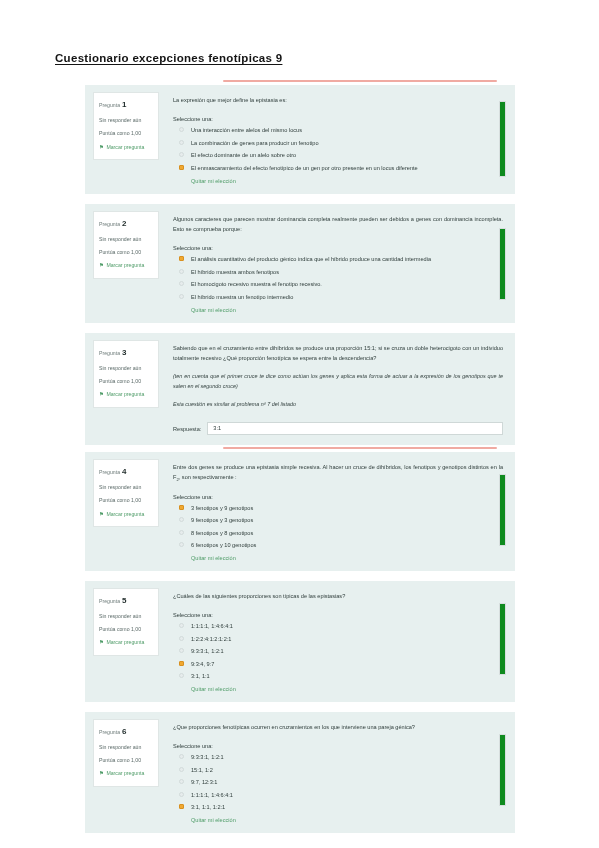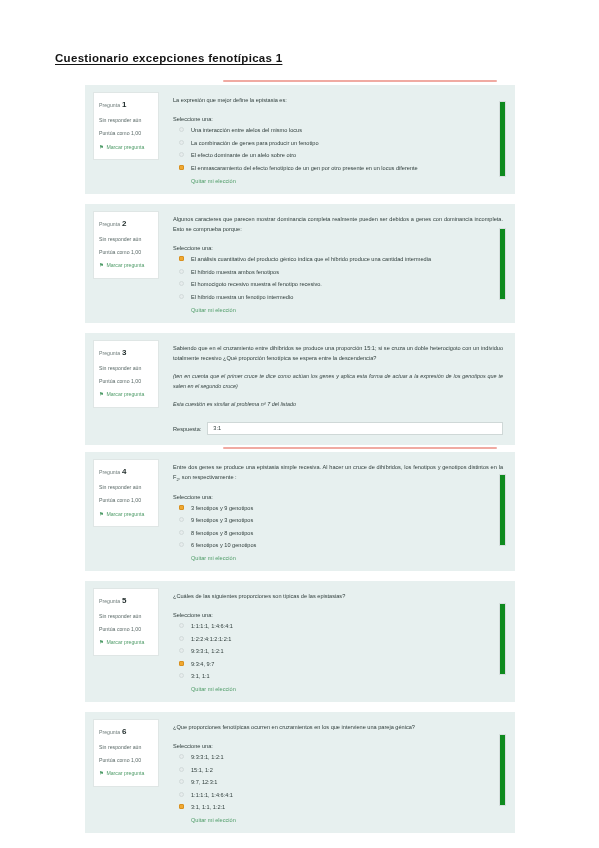--- a/index.html
+++ b/index.html
@@ -178,21 +178,21 @@
     width: 7px;
     background: #0e8a1e;
     border: 1px solid #d7dede;
     box-sizing: border-box;
   }
   sub { font-size: 4.2px; vertical-align: baseline; position: relative; top: 1.5px; }
 </style>
 </head>
 <body>
 
-<div class="page-title">Cuestionario excepciones fenotípicas 1</div>
+<div class="page-title">Cuestionario excepciones fenotípicas 9</div>
 
 <div class="doc-section" id="section-a">
   <div class="top-rule"></div>
 
   <div class="qcard">
     <div class="qside">
       <div class="row">
         <span class="qnum-label">Pregunta</span><span class="qnum-value">1</span>
       </div>
       <div class="row">Sin responder aún</div>

